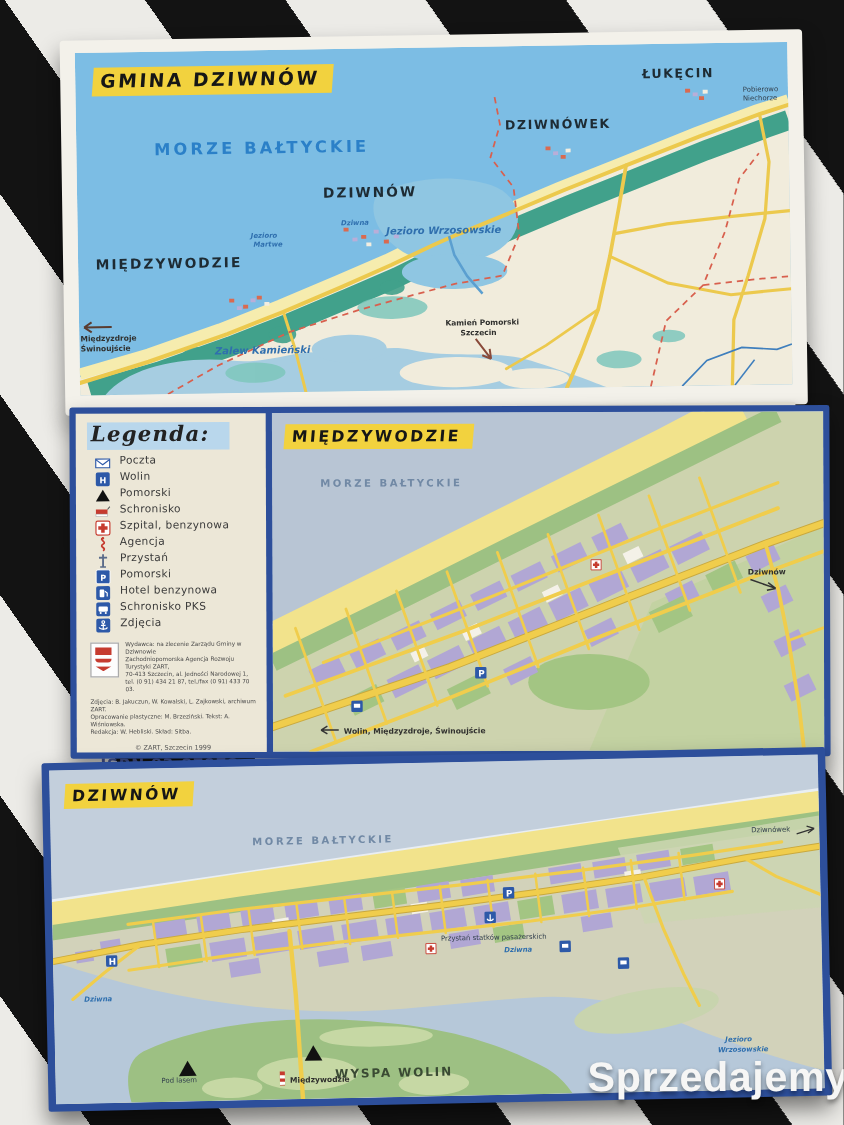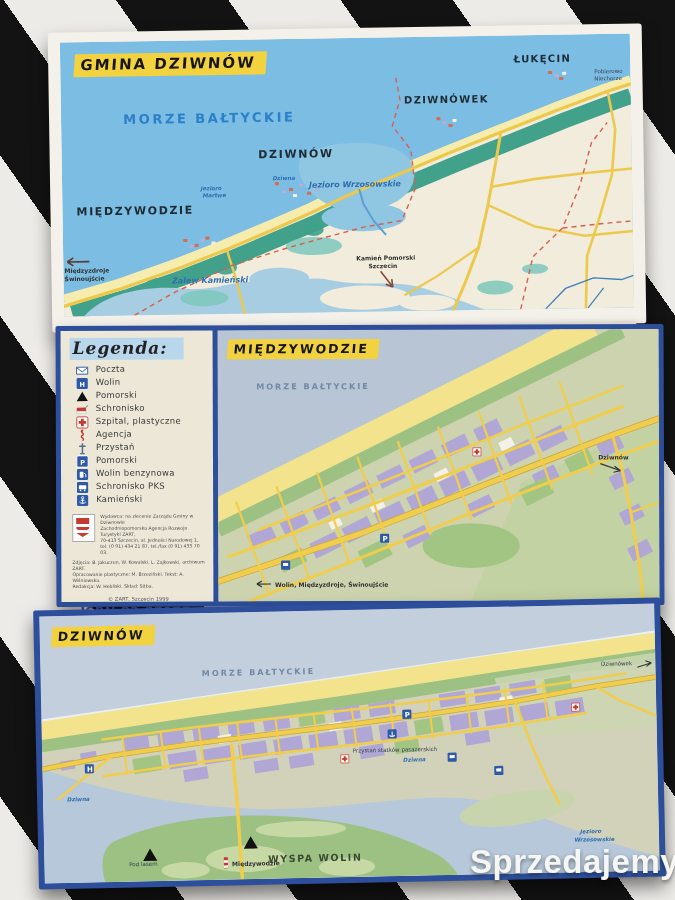--- a/index.html
+++ b/index.html
@@ -241,21 +241,21 @@
           <line x1="11" y1="5" x2="13" y2="2.5" stroke="#555" stroke-width=".9"></line>
         </svg>
       <span class="lg-label">Schronisko</span>
     </div>
     <div class="lg-row">
       <svg class="lg-ic" viewBox="0 0 14 14">
           <rect x="1" y="1" width="12" height="12" rx="1.5" fill="#fff" stroke="#c63b2f" stroke-width="1"></rect>
           <rect x="5.5" y="3" width="3" height="8" fill="#c63b2f"></rect>
           <rect x="3" y="5.5" width="8" height="3" fill="#c63b2f"></rect>
         </svg>
-      <span class="lg-label">Szpital, plastyczne</span>
+      <span class="lg-label">Szpital, benzynowa</span>
     </div>
     <div class="lg-row">
       <svg class="lg-ic" viewBox="0 0 14 14">
           <path d="M7 1.5 C3 3 11 5 7 7 C3 9 11 10.5 7 12.5" fill="none" stroke="#c63b2f" stroke-width="1.5"></path>
           <circle cx="7" cy="1.8" r="1.1" fill="#c63b2f"></circle>
         </svg>
       <span class="lg-label">Agencja</span>
     </div>
     <div class="lg-row">
       <svg class="lg-ic" viewBox="0 0 14 14">
@@ -271,40 +271,40 @@
           <text class="t-icon" x="4.6" y="10.4">P</text>
         </svg>
       <span class="lg-label">Pomorski</span>
     </div>
     <div class="lg-row">
       <svg class="lg-ic" viewBox="0 0 14 14">
           <rect x="1" y="1" width="12" height="12" rx="1.5" fill="#2d59a8"></rect>
           <rect x="4" y="4" width="4" height="6.5" rx=".8" fill="#fff"></rect>
           <path d="M8.5 5.5 L10.5 7 L10.5 10" fill="none" stroke="#fff" stroke-width="1"></path>
         </svg>
-      <span class="lg-label">Wolin benzynowa</span>
+      <span class="lg-label">Hotel benzynowa</span>
     </div>
     <div class="lg-row">
       <svg class="lg-ic" viewBox="0 0 14 14">
           <rect x="1" y="1" width="12" height="12" rx="1.5" fill="#2d59a8"></rect>
           <rect x="3" y="4.5" width="8" height="4.5" rx="1" fill="#fff"></rect>
           <circle cx="4.8" cy="10.2" r=".9" fill="#fff"></circle>
           <circle cx="9.2" cy="10.2" r=".9" fill="#fff"></circle>
         </svg>
       <span class="lg-label">Schronisko PKS</span>
     </div>
     <div class="lg-row">
       <svg class="lg-ic" viewBox="0 0 14 14">
           <rect x="1" y="1" width="12" height="12" rx="1.5" fill="#2d59a8"></rect>
           <circle cx="7" cy="4" r="1.2" fill="none" stroke="#fff" stroke-width="1"></circle>
           <line x1="7" y1="5.2" x2="7" y2="10.5" stroke="#fff" stroke-width="1"></line>
           <path d="M3.5 8.5 C4 10.5 10 10.5 10.5 8.5" fill="none" stroke="#fff" stroke-width="1"></path>
           <line x1="5" y1="6.8" x2="9" y2="6.8" stroke="#fff" stroke-width="1"></line>
         </svg>
-      <span class="lg-label">Kamieński</span>
+      <span class="lg-label">Zdjęcia</span>
     </div>
 
     <div class="pub">
       <div class="pub-logo">
           <i class="l1"></i>
           <i class="l2"></i>
           <i class="l3"></i>
         </div>
       <div class="pub-lines">
         <div>Wydawca: na zlecenie Zarządu Gminy w Dziwnowie</div>

